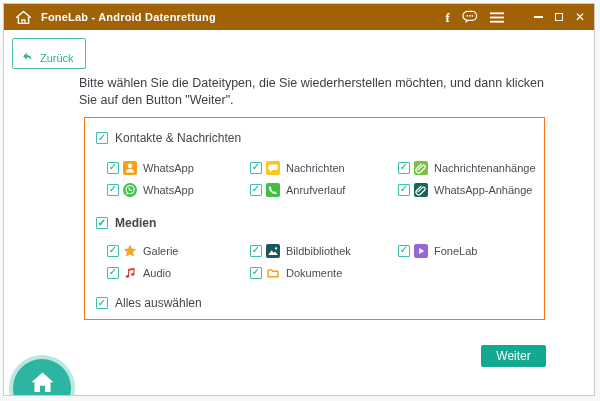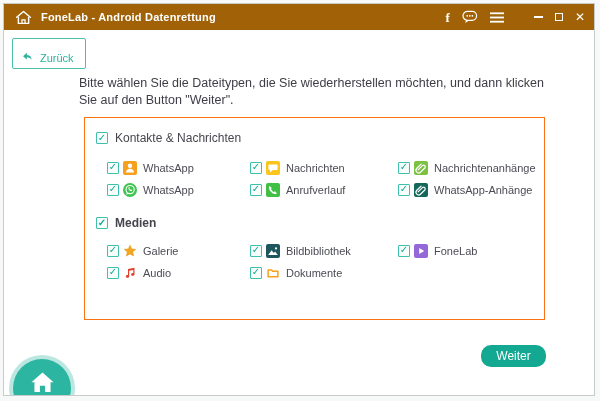--- a/index.html
+++ b/index.html
@@ -39,21 +39,21 @@
     background:#f8fefc;display:inline-flex;align-items:center;justify-content:center;flex:0 0 auto;}
   .cb::after{content:"✓";color:#13a88e;font-size:10px;line-height:1;margin-top:-1px;}
   
   .fticon{width:14px;height:14px;border-radius:2px;display:inline-flex;align-items:center;
     justify-content:center;flex:0 0 auto;}
   .fticon svg{display:block;}
   .fticon.round{border-radius:50%;}
   .fticon.plain{background:transparent !important;}
   
   .next-btn{position:absolute;left:477px;top:341px;width:65px;height:22px;background:#12a891;
-    color:#fff;font-size:12px;display:flex;align-items:center;justify-content:center;border-radius:10px;}
+    color:#fff;font-size:12px;display:flex;align-items:center;justify-content:center;border-radius:2px;}
   
   .home-circle{position:absolute;left:9px;top:355px;width:58px;height:58px;border-radius:50%;
     background:#2cb5a0;box-shadow:0 0 0 4px rgba(44,181,160,.32);
     display:flex;justify-content:center;}
   .home-circle svg{margin-top:11px;}
 </style>
 </head>
 <body>
 
 <div class="window">
@@ -235,20 +235,24 @@
         <span class="cb"></span>
         <span class="fticon plain">
           <svg viewBox="0 0 14 14" width="14" height="14">
             <path d="M2.1,3.9 L5.6,3.9 L6.7,5.2 L11.9,5.2 L11.9,10.8 L2.1,10.8 Z" fill="none" stroke="#f7a01d" stroke-width="1.5" stroke-linejoin="round"></path>
           </svg>
         </span>
         <span class="item-label">Dokumente</span>
       </div>
     </div>
 
+    <div class="select-all">
+      <span class="cb"></span>
+      <span>Alles auswählen</span>
+    </div>
   </div>
 
   <div class="next-btn">Weiter</div>
 
   <div class="home-circle">
     <svg viewBox="0 0 28 26" width="27" height="25">
       <path d="M14,2.5 L2.5,12.8 L5.6,12.8 L5.6,23 L11.3,23 L11.3,16.4 L16.7,16.4 L16.7,23 L22.4,23 L22.4,12.8 L25.5,12.8 Z" fill="#fff"></path>
     </svg>
   </div>
 

